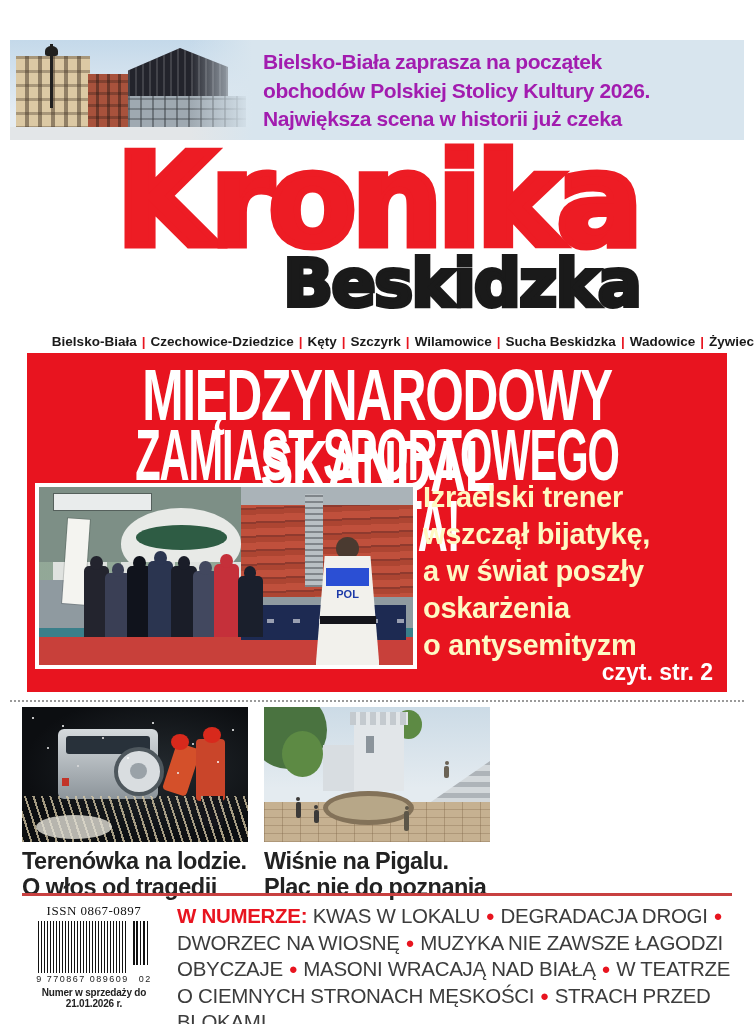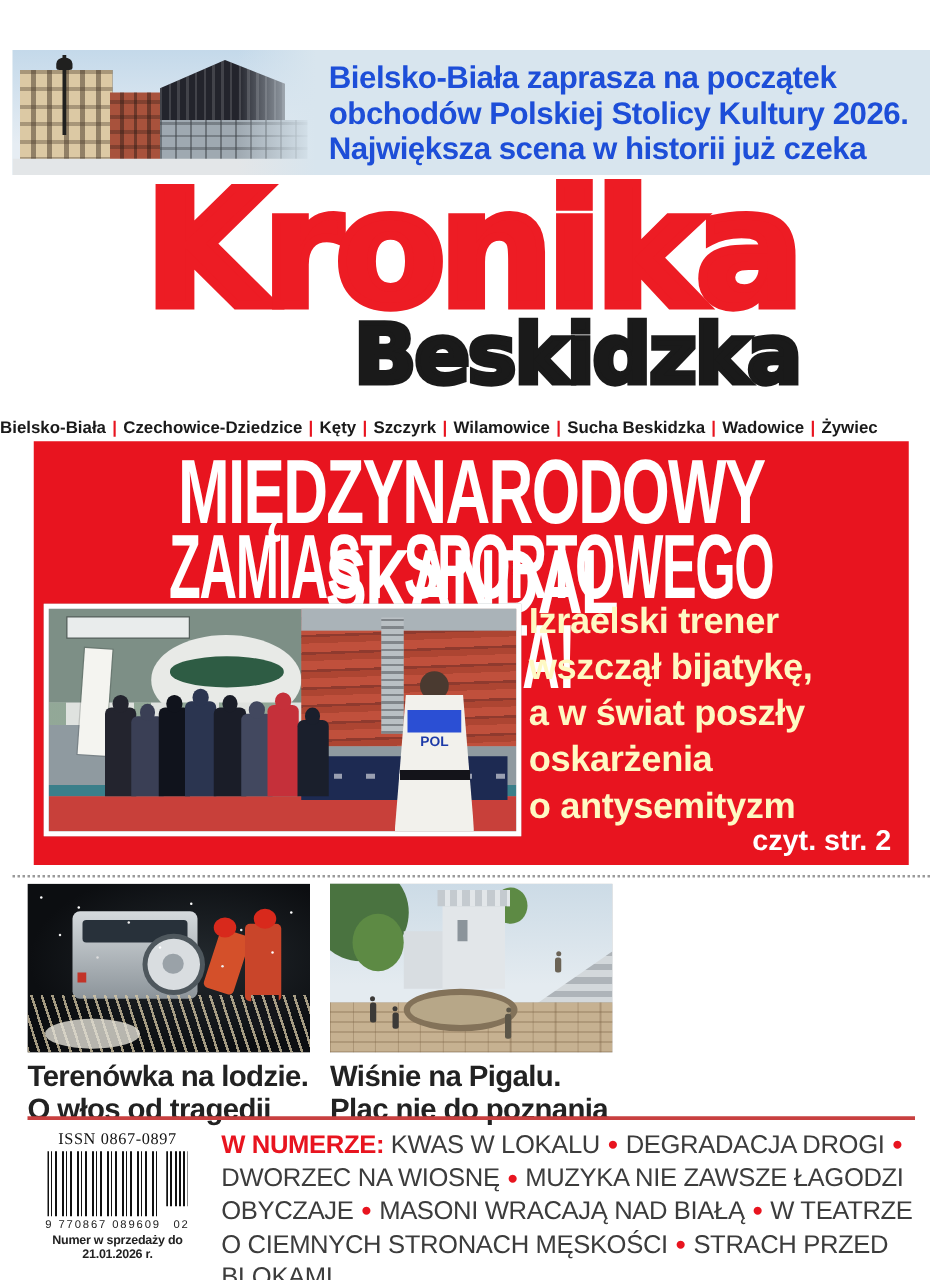--- a/index.html
+++ b/index.html
@@ -22,34 +22,34 @@
              background-image:repeating-linear-gradient(90deg,rgba(255,255,255,.14) 0 2px,transparent 2px 7px);}
   .bp-scaffold{position:absolute;left:118px;top:56px;width:118px;height:44px;background:#9fa9b1;
                background-image:repeating-linear-gradient(90deg,rgba(60,65,70,.5) 0 2px,transparent 2px 12px),
                                 repeating-linear-gradient(0deg,rgba(60,65,70,.4) 0 2px,transparent 2px 10px);}
   .bp-snow{position:absolute;left:0;bottom:0;width:100%;height:13px;background:#e3e6e8;}
   .bp-lamp{position:absolute;left:40px;top:4px;width:3px;height:64px;background:#20201f;}
   .bp-lamp::before{content:"";position:absolute;left:-5px;top:2px;width:13px;height:10px;
                    background:#20201f;border-radius:50% 50% 20% 20%;}
   .bp-fade{position:absolute;inset:0;background:linear-gradient(90deg,transparent 72%,#d8e5ee 97%);}
   .banner-headline{position:absolute;left:253px;top:8px;width:470px;
-                   font-weight:bold;font-size:25px;line-height:28.5px;color:#1d4ed8;
+                   font-weight:bold;font-size:21px;line-height:28.5px;color:#a21caf;
                    white-space:pre-line;letter-spacing:-0.4px;}
 
   
   .logo-main{position:absolute;top:132px;left:0;width:754px;text-align:center;
              font-family:"DejaVu Sans",sans-serif;font-weight:bold;font-size:128px;line-height:138px;
              color:#ed1c24;letter-spacing:-5px;-webkit-text-stroke:7px #ed1c24;}
   .pub-info{position:absolute;top:271px;left:106px;width:190px;
             font-size:11px;line-height:13.5px;font-weight:bold;color:#111;letter-spacing:0.2px;}
   .pub-info div:nth-child(5){font-size:8.5px;font-weight:bold;letter-spacing:0.4px;margin-top:1px;}
   .logo-sub{position:absolute;top:246px;left:283px;
             font-family:"DejaVu Sans",sans-serif;font-weight:bold;font-size:66px;line-height:76px;
             color:#1a1a1a;letter-spacing:-2px;-webkit-text-stroke:4px #1a1a1a;}
-  .cities-bar{position:absolute;top:334px;left:0;width:754px;text-align:left;
+  .cities-bar{position:absolute;top:334px;left:0;width:754px;text-align:right;
               font-size:13.5px;font-weight:bold;color:#1a1a1a;}
   .city-sep{color:#e8141f;margin:0 5px;}
 
   
   .lead-box{position:absolute;top:353px;left:27px;width:700px;height:339px;background:#e8141f;}
   .headline-line{display:block;text-align:center;color:#fff;font-weight:bold;
                  font-size:57px;line-height:56px;height:60px;letter-spacing:-1.5px;
                  transform-origin:50% 10%;}
   .hl1{margin-top:7px;transform:scale(0.87,1.28);}
   .hl2{transform:scale(0.73,1.28);}

